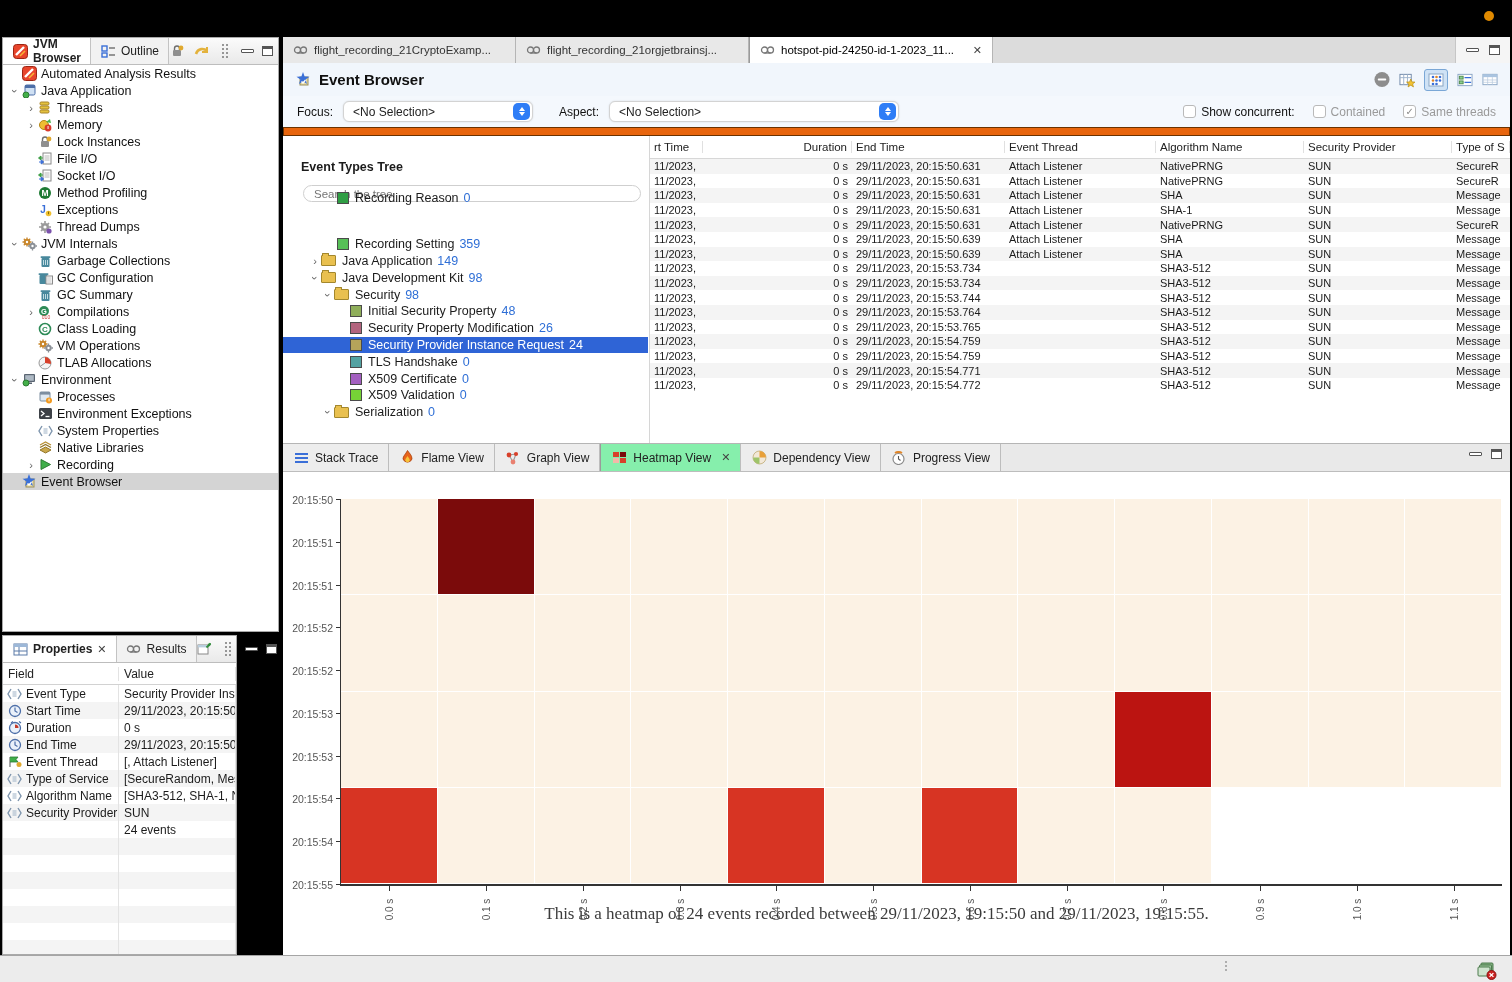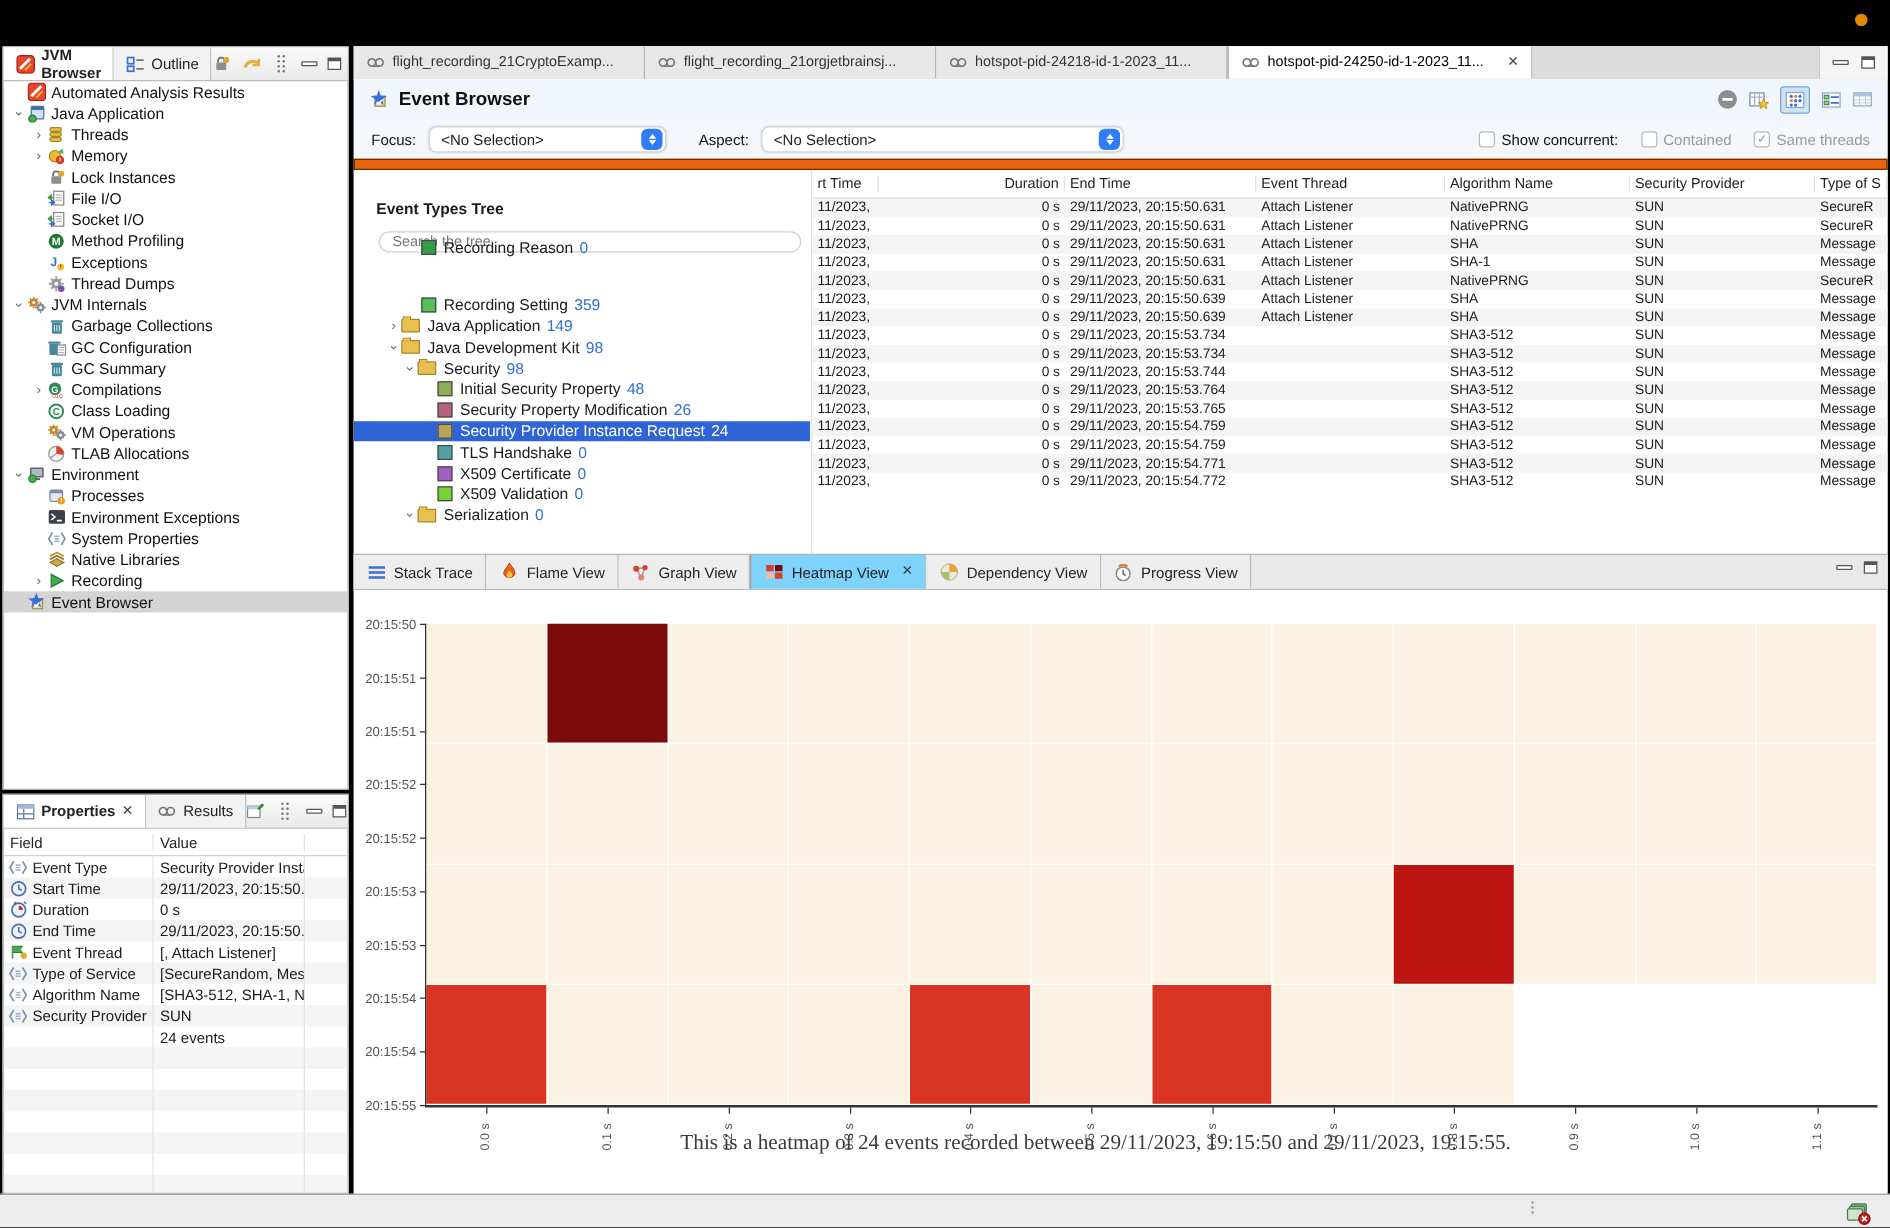--- a/index.html
+++ b/index.html
@@ -50,21 +50,21 @@
   .ddbtn{margin-left:auto;width:17px;height:17px;background:#2e7df6;border-radius:5px;margin-right:2px;display:flex;flex-direction:column;align-items:center;justify-content:center;gap:1px;}
   .ddbtn i{width:0;height:0;border-left:3px solid transparent;border-right:3px solid transparent;}
   .ddbtn i.up{border-bottom:4px solid #fff;}
   .ddbtn i.dn{border-top:4px solid #fff;}
   .cb{width:13px;height:13px;border:1px solid #b9b9b9;border-radius:3px;background:#fff;display:inline-flex;align-items:center;justify-content:center;font-size:10px;color:#8a8a8a;box-sizing:border-box;margin-right:5px;}
   .gray{color:#9a9a9a;}
   .orangebar{position:absolute;left:0;top:90px;right:0;height:9px;background:#e8650d;border:1px solid #6b3200;box-sizing:border-box;}
   
   .vtabbar{position:absolute;left:0;right:0;height:27px;background:#e9e9e9;border-bottom:1px solid #bdbdbd;display:flex;}
   .vtab{display:flex;align-items:center;gap:6px;padding:0 10px;border-right:1px solid #bdbdbd;font-size:12px;color:#222;background:#ededed;}
-  .vtab.act{background:#7dd3fc;border-left:1px solid #9a9a9a;}
+  .vtab.act{background:#86efac;border-left:1px solid #9a9a9a;}
   
   #plot{position:absolute;}
   .cell{position:absolute;}
   .ylab{position:absolute;font-size:10.5px;color:#555;text-align:right;width:56px;}
   .xlab{position:absolute;font-size:10px;color:#555;width:36px;text-align:center;transform:rotate(-90deg);}
   .axis{position:absolute;background:#333;}
   .tick{position:absolute;background:#333;}
   #caption{position:absolute;font-family:"Liberation Serif","DejaVu Serif",serif;font-size:17px;color:#3b3b3b;text-align:center;}
   
   .prow{height:17px;display:flex;align-items:center;font-size:12px;white-space:nowrap;}
@@ -413,21 +413,21 @@
               <rect x="5" y="5" width="8" height="8" fill="#e8dca8" stroke="#9a8f5a"></rect>
               <path d="M8 0 L9.6 4.5 L14.5 4.7 L10.6 7.5 L12 12 L8 9.2 L4 12 L5.4 7.5 L1.5 4.7 L6.4 4.5 Z" fill="#3a6fd8"></path>
               <path d="M6.5 9.5 l1.5 1.5 2.5-3" stroke="#fff" stroke-width="1.2" fill="none"></path>
             </svg>
           </div>
           <div class="navlbl">Event Browser</div>
         </div>
       </div>
   </div>
 
-  <div class="panel" id="propsPanel" style="left:2px;top:635px;width:277px;height:320px;">
+  <div class="panel" id="propsPanel" style="left:2px;top:635px;width:235px;height:320px;">
     <div class="ptabs">
       <div class="ptab act">
           <span class="ic">
             <svg width="15" height="13" viewBox="0 0 15 13" xmlns="http://www.w3.org/2000/svg">
               <rect x="1" y="1" width="13" height="11" fill="#fff" stroke="#5a7aa8"></rect>
               <rect x="1" y="1" width="13" height="3" fill="#9db8d8"></rect>
               <path d="M6 4v8M1 8h13" stroke="#5a7aa8"></path>
             </svg>
           </span>
           <span>Properties</span>
@@ -624,30 +624,20 @@
         </div>
         <div class="etab">
           <div class="ic" style="width: 15px;">
             <svg width="15" height="10" viewBox="0 0 15 10" xmlns="http://www.w3.org/2000/svg">
               <circle cx="4.5" cy="5" r="3" fill="none" stroke="#777" stroke-width="1.3"></circle>
               <circle cx="10.5" cy="5" r="3" fill="none" stroke="#777" stroke-width="1.3"></circle>
               <path d="M4.5 8h6" stroke="#777" stroke-width="1.3"></path>
             </svg>
           </div>
           <span>flight_recording_21orgjetbrainsj...</span>
-        </div>
-        <div class="etab">
-          <div class="ic" style="width: 15px;">
-            <svg width="15" height="10" viewBox="0 0 15 10" xmlns="http://www.w3.org/2000/svg">
-              <circle cx="4.5" cy="5" r="3" fill="none" stroke="#777" stroke-width="1.3"></circle>
-              <circle cx="10.5" cy="5" r="3" fill="none" stroke="#777" stroke-width="1.3"></circle>
-              <path d="M4.5 8h6" stroke="#777" stroke-width="1.3"></path>
-            </svg>
-          </div>
-          <span>hotspot-pid-24218-id-1-2023_11...</span>
         </div>
         <div class="etab act">
           <div class="ic" style="width: 15px;">
             <svg width="15" height="10" viewBox="0 0 15 10" xmlns="http://www.w3.org/2000/svg">
               <circle cx="4.5" cy="5" r="3" fill="none" stroke="#777" stroke-width="1.3"></circle>
               <circle cx="10.5" cy="5" r="3" fill="none" stroke="#777" stroke-width="1.3"></circle>
               <path d="M4.5 8h6" stroke="#777" stroke-width="1.3"></path>
             </svg>
           </div>
           <span>hotspot-pid-24250-id-1-2023_11...</span>

